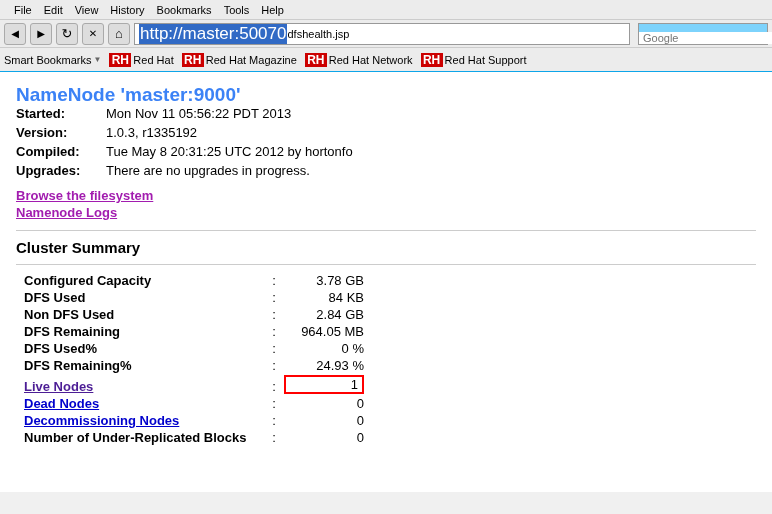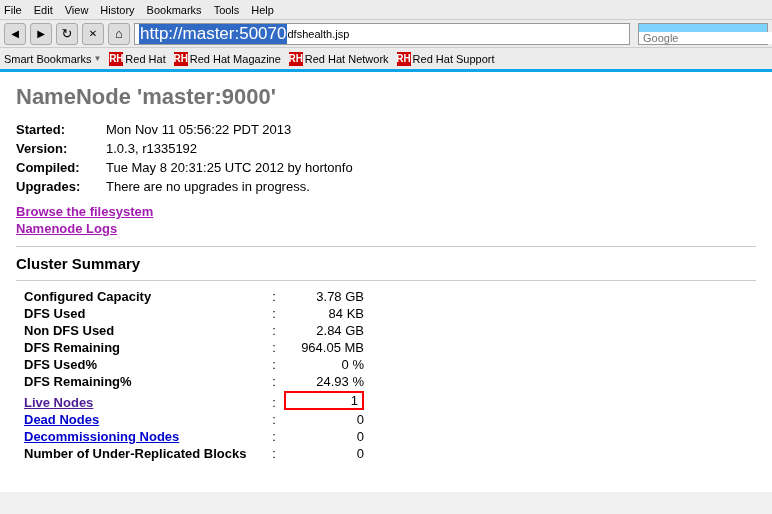--- a/index.html
+++ b/index.html
@@ -10,21 +10,21 @@
       color: #000;
       width: 772px;
       height: 514px;
       overflow: hidden;
     }
     .menu-bar {
       background: #ececec;
       height: 20px;
       display: flex;
       align-items: center;
-      padding: 0 4px;
+      padding: 0 14px;
       border-bottom: 1px solid #ccc;
       font-size: 11px;
       gap: 12px;
     }
     .menu-bar span {
       cursor: pointer;
     }
 
     .nav-bar {
       background: #ececec;
@@ -82,60 +82,59 @@
       font-size: 11px;
       padding: 0 4px;
       background: #fff;
     }
     .bookmarks-bar {
       background: #ececec;
       height: 24px;
       display: flex;
       align-items: center;
       padding: 0 4px;
-      border-bottom: 3px solid #0ea5e9;
+      border-bottom: 1px solid #0ea5e9;
       gap: 8px;
       font-size: 11px;
     }
     .bookmark-item {
       display: flex;
       align-items: center;
       gap: 2px;
       cursor: pointer;
       color: #000;
     }
     .bm-icon {
-      width: 14px;
+      width: 22px;
       height: 14px;
       background: #c00;
       display: inline-flex;
       align-items: center;
       justify-content: center;
       color: #fff;
-      font-size: 10px;
+      font-size: 12px;
       font-weight: bold;
     }
     .dropdown-arrow {
       font-size: 8px;
       color: #666;
     }
 
     
     .page-content {
       background: #fff;
       padding: 12px 16px;
       height: calc(514px - 22px - 20px - 28px - 24px);
       overflow-y: auto;
     }
 
     .page-title {
-      font-size: 22px;
-      font-weight: bold;
-      margin-bottom: 12px;
-      color: #737373;
+      font-size: 19px;
+      font-weight: bold;
+      color: #3b82f6;
     }
 
     .info-table {
       margin-bottom: 10px;
     }
     .info-row {
       display: flex;
       margin-bottom: 4px;
     }
     .info-label {

